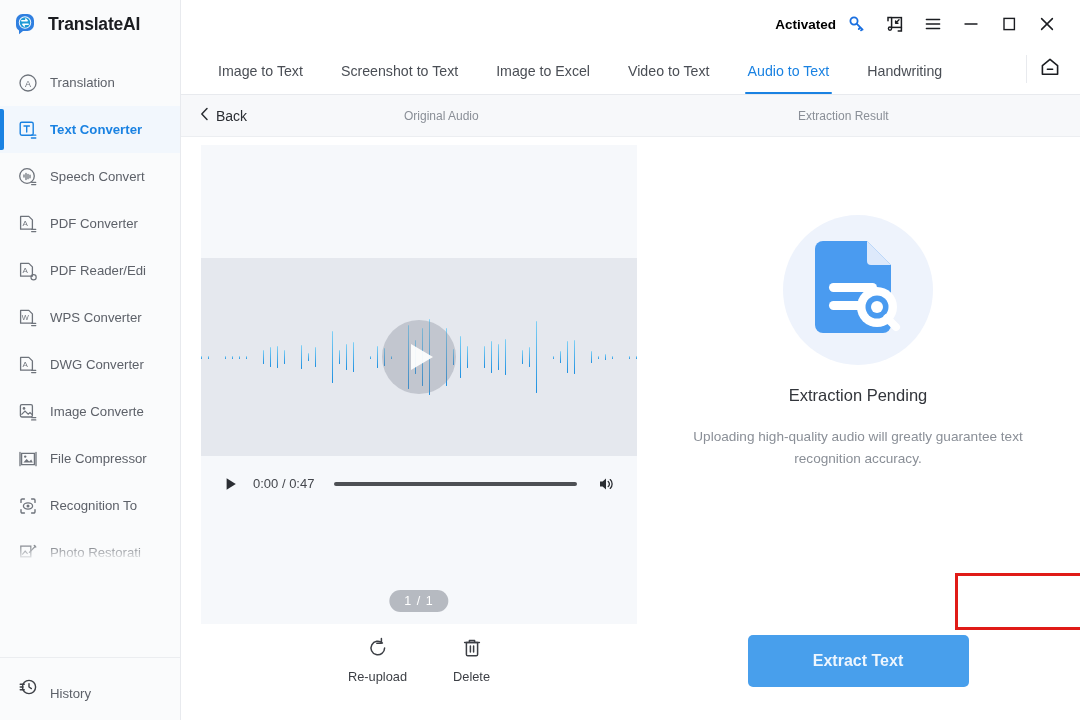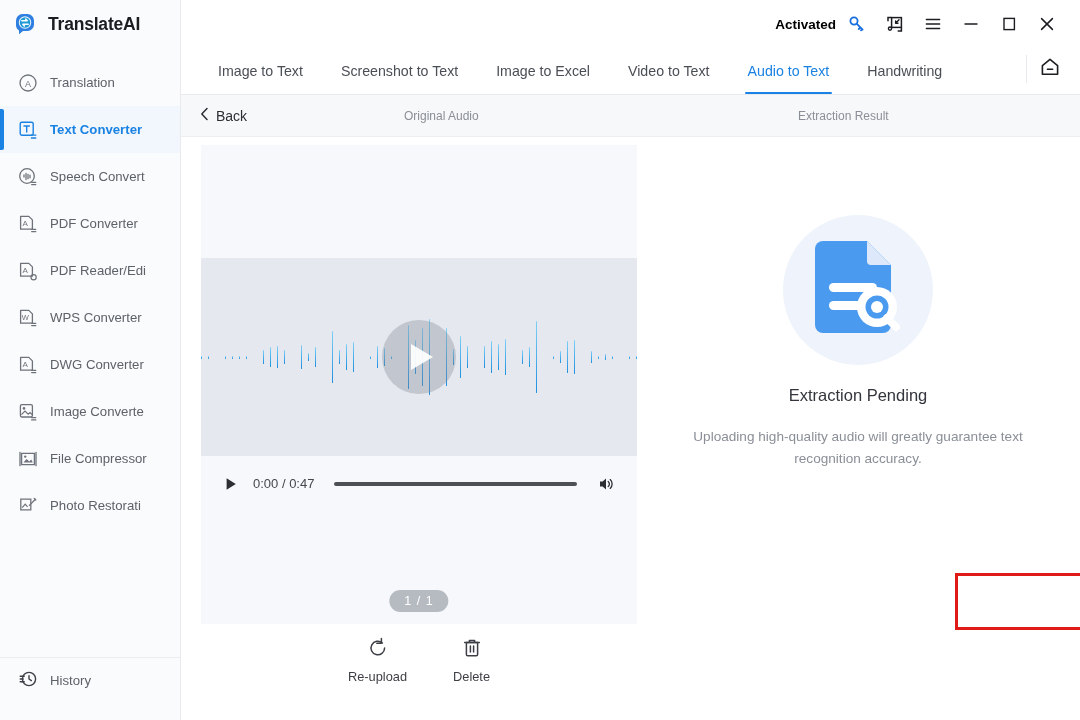--- a/index.html
+++ b/index.html
@@ -53,21 +53,21 @@
     width: 3.5px; background: #1a82e2; border-radius: 0 2px 2px 0;
   }
   .nav-label { white-space: nowrap; overflow: hidden; }
   .nav-clip { height: 520px; overflow: hidden; position: relative; }
   .nav-fade {
     position: absolute; left: 0; right: 0; bottom: 0; height: 26px;
     background: linear-gradient(to bottom, rgba(250,251,252,0), #fafbfc 75%);
   }
   .history-item {
     position: absolute; bottom: 19px; left: 0; right: 0;
-    height: 42px; display: flex; align-items: center; gap: 11px;
+    height: 42px; display: flex; align-items: flex-end; gap: 11px;
     padding-left: 17px; color: #5d6169; font-size: 13.2px;
   }
   .sidebar-sep {
     position: absolute; left: 0; right: 0; bottom: 62px; height: 1px;
     background: #ebedf0;
   }
 
   
   .main { flex: 1; height: 720px; position: relative; background: #ffffff; }
 
@@ -333,20 +333,30 @@
             <svg width="22" height="22" viewBox="0 0 22 22">
               <path d="M4.6 5.4h12.8v11.2H4.6z" fill="none" stroke="#6e737b" stroke-width="1.3"></path>
               <path d="M6.4 14.6l3.2-3.6 2.6 2.6 2-2 1.6 3z" fill="#6e737b"></path>
               <circle cx="8.2" cy="8.6" r="1.2" fill="#6e737b"></circle>
               <path d="M3 4.3v13.4M19 4.3v13.4" stroke="#6e737b" stroke-width="1.3" stroke-linecap="round"></path>
             </svg>
           </span>
           <span class="nav-label">File Compressor</span>
         </div>
 
+        <div class="nav-item">
+          <span class="ico">
+            <svg width="22" height="22" viewBox="0 0 22 22">
+              <path d="M4 7.4V5.2a1.2 1.2 0 0 1 1.2-1.2h2.2M14.6 4h2.2A1.2 1.2 0 0 1 18 5.2v2.2M18 14.6v2.2a1.2 1.2 0 0 1-1.2 1.2h-2.2M7.4 18H5.2A1.2 1.2 0 0 1 4 16.8v-2.2" fill="none" stroke="#6e737b" stroke-width="1.4" stroke-linecap="round"></path>
+              <ellipse cx="11" cy="11" rx="4.6" ry="3.1" fill="none" stroke="#6e737b" stroke-width="1.3"></ellipse>
+              <circle cx="11" cy="11" r="1.5" fill="#6e737b"></circle>
+            </svg>
+          </span>
+          <span class="nav-label">Recognition To</span>
+        </div>
 
         <div class="nav-item">
           <span class="ico">
             <svg width="22" height="22" viewBox="0 0 22 22">
               <path d="M3.8 4.2h10v10.6H3.8z" fill="none" stroke="#6e737b" stroke-width="1.3"></path>
               <path d="M5.2 12.6l3-3.4 2.4 2.6" fill="none" stroke="#6e737b" stroke-width="1.2"></path>
               <path d="M12.4 10.4l6-6.2M17.2 3.4l1.6 1.6" stroke="#6e737b" stroke-width="1.3" stroke-linecap="round"></path>
             </svg>
           </span>
           <span class="nav-label">Photo Restorati</span>
@@ -659,19 +669,22 @@
               <circle cx="68" cy="70" r="11.5" fill="#4a9bf0"></circle>
               <circle cx="68" cy="70" r="6" fill="#ffffff"></circle>
               <path d="M78 81l9 9" stroke="#ffffff" stroke-width="8" stroke-linecap="round"></path>
             </svg>
           </div>
 
           <div class="result-title">Extraction Pending</div>
           <div class="result-desc">Uploading high-quality audio will greatly guarantee text recognition accuracy.</div>
         </div>
 
+        <div class="extract-wrap">
+          <button class="extract-btn">Extract Text</button>
+        </div>
       </div>
 
     </div>
 
     <div class="redbox"></div>
   </div>
 </div>
 
 </body></html>

